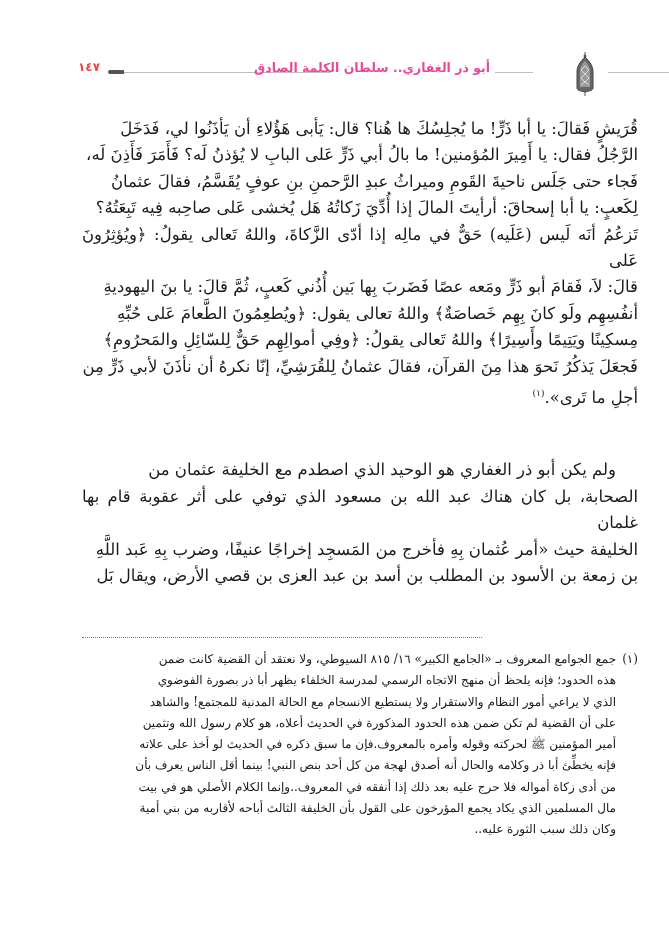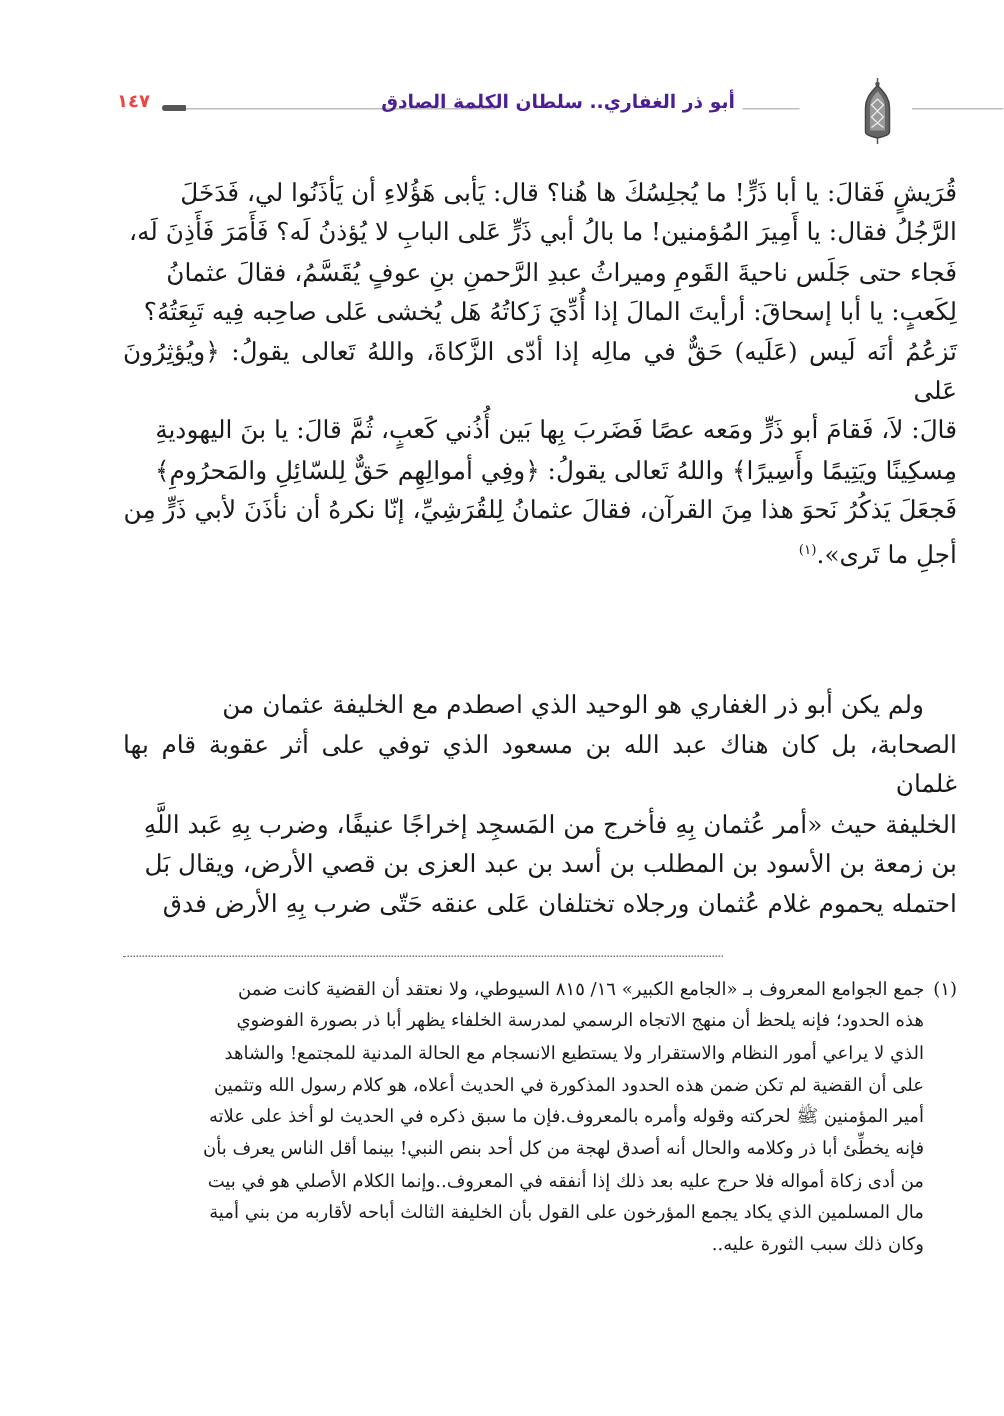--- a/index.html
+++ b/index.html
@@ -4,21 +4,21 @@
   <style>
     html, body { margin: 0; padding: 0; background: #ffffff; }
     body { width: 669px; height: 944px; position: relative; overflow: hidden; font-family: "DejaVu Serif", serif; color: #1a1a1a; }
     .header { position: absolute; top: 56px; left: 0; width: 669px; height: 40px; }
     .ornament { position: absolute; left: 574px; top: 0; width: 22px; height: 44px; }
     .hline { position: absolute; height: 1px; background: #bdbdbd; top: 72px; }
     .hline.r1 { left: 608px; width: 61px; }
     .hline.r2 { left: 495px; width: 38px; }
     .hline.l1 { left: 123px; width: 208px; }
     .pointer { position: absolute; left: 108px; top: 70px; width: 16px; height: 4px; background: #555; border-radius: 3px 1px 1px 3px; }
-    .running-title { position: absolute; top: 60px; left: 340px; width: 150px; direction: rtl; text-align: right; font-family: "DejaVu Sans", sans-serif; font-weight: bold; font-size: 12.5px; color: #4c1d95; white-space: nowrap; }
+    .running-title { position: absolute; top: 60px; left: 340px; width: 150px; direction: rtl; text-align: right; font-family: "DejaVu Sans", sans-serif; font-weight: bold; font-size: 12.5px; color: #ec4899; white-space: nowrap; }
     .page-number { position: absolute; top: 60px; left: 60px; width: 40px; text-align: right; font-family: "DejaVu Sans", sans-serif; font-weight: bold; font-size: 12px; color: #ef4444; }
     .body-text { position: absolute; left: 82px; width: 556px; direction: rtl; text-align: justify; text-align-last: right; }
     .quote-block { top: 116px; font-size: 16.5px; line-height: 26.4px; }
     .quote-block p { margin: 0; }
     .para { top: 457px; font-size: 16.5px; line-height: 26.5px; }
     .para p { margin: 0; text-indent: 22px; }
     .fn-sep { position: absolute; left: 82px; width: 400px; top: 637px; border-top: 1px dotted #777; }
     .footnote { position: absolute; left: 82px; width: 556px; top: 649px; direction: rtl; text-align: justify; text-align-last: right; font-size: 12px; line-height: 21.3px; }
     .footnote p { margin: 0; }
     .fn-num { margin-left: 6px; }
@@ -49,31 +49,31 @@
 <div class="running-title">أبو ذر الغفاري.. سلطان الكلمة الصادق</div>
 <div class="page-number">١٤٧</div>
 
 <div class="body-text quote-block">
   <p>قُرَيشٍ فَقالَ: يا أبا ذَرٍّ! ما يُجلِسُكَ ها هُنا؟ قال: يَأبى هَؤُلاءِ أن يَأذَنُوا لي، فَدَخَلَ</p>
   <p>الرَّجُلُ فقال: يا أَمِيرَ المُؤمنين! ما بالُ أبي ذَرٍّ عَلى البابِ لا يُؤذنُ لَه؟ فَأَمَرَ فَأَذِنَ لَه،</p>
   <p>فَجاء حتى جَلَس ناحيةَ القَومِ وميراثُ عبدِ الرَّحمنِ بنِ عوفٍ يُقَسَّمُ، فقالَ عثمانُ</p>
   <p>لِكَعبٍ: يا أبا إسحاقَ: أرأيتَ المالَ إذا أُدِّيَ زَكاتُهُ هَل يُخشى عَلى صاحِبه فِيه تَبِعَتُهُ؟</p>
   <p>تَزعُمُ أنَه لَيس (عَلَيه) حَقٌّ في مالِه إذا أدّى الزَّكاةَ، واللهُ تَعالى يقولُ: ﴿ويُؤثِرُونَ عَلى</p>
   <p>قالَ: لاَ، فَقامَ أبو ذَرٍّ ومَعه عصًا فَضَربَ بِها بَين أُذُني كَعبٍ، ثُمَّ قالَ: يا بنَ اليهوديةِ</p>
+  <p>أنفُسِهِم ولَو كانَ بِهِم خَصاصَةٌ﴾ واللهُ تعالى يقول: ﴿ويُطعِمُونَ الطَّعامَ عَلى حُبِّهِ</p>
   <p>مِسكِينًا ويَتِيمًا وأَسِيرًا﴾ واللهُ تَعالى يقولُ: ﴿وفِي أموالِهِم حَقٌّ لِلسّائِلِ والمَحرُومِ﴾</p>
   <p>فَجعَلَ يَذكُرُ نَحوَ هذا مِنَ القرآن، فقالَ عثمانُ لِلقُرَشِيِّ، إنّا نكرهُ أن نأذَنَ لأبي ذَرٍّ مِن</p>
   <p><span>أجلِ ما تَرى».</span><sup class="ref">(١)</sup></p>
 </div>
 
 <div class="body-text para">
   <p>ولم يكن أبو ذر الغفاري هو الوحيد الذي اصطدم مع الخليفة عثمان من</p>
   <p style="text-indent:0">الصحابة، بل كان هناك عبد الله بن مسعود الذي توفي على أثر عقوبة قام بها غلمان</p>
   <p style="text-indent:0">الخليفة حيث «أمر عُثمان بِهِ فأخرج من المَسجِد إخراجًا عنيفًا، وضرب بِهِ عَبد اللَّهِ</p>
   <p style="text-indent:0">بن زمعة بن الأسود بن المطلب بن أسد بن عبد العزى بن قصي الأرض، ويقال بَل</p>
-  <p style="text-indent:0">احتمله يحموم غلام عُثمان ورجلاه تختلفان عَلى عنقه حَتّى ضرب بِهِ الأرض فدق</p>
 </div>
 
 <div class="fn-sep"></div>
 
 <div class="footnote">
   <p><span class="fn-num">(١)</span><span>جمع الجوامع المعروف بـ «الجامع الكبير» ١٦/ ٨١٥ السيوطي، ولا نعتقد أن القضية كانت ضمن</span></p>
   <p style="padding-right:22px">هذه الحدود؛ فإنه يلحظ أن منهج الاتجاه الرسمي لمدرسة الخلفاء يظهر أبا ذر بصورة الفوضوي</p>
   <p style="padding-right:22px">الذي لا يراعي أمور النظام والاستقرار ولا يستطيع الانسجام مع الحالة المدنية للمجتمع! والشاهد</p>
   <p style="padding-right:22px">على أن القضية لم تكن ضمن هذه الحدود المذكورة في الحديث أعلاه، هو كلام رسول الله وتثمين</p>
   <p style="padding-right:22px">أمير المؤمنين ﷺ لحركته وقوله وأمره بالمعروف.فإن ما سبق ذكره في الحديث لو أخذ على علاته</p>

